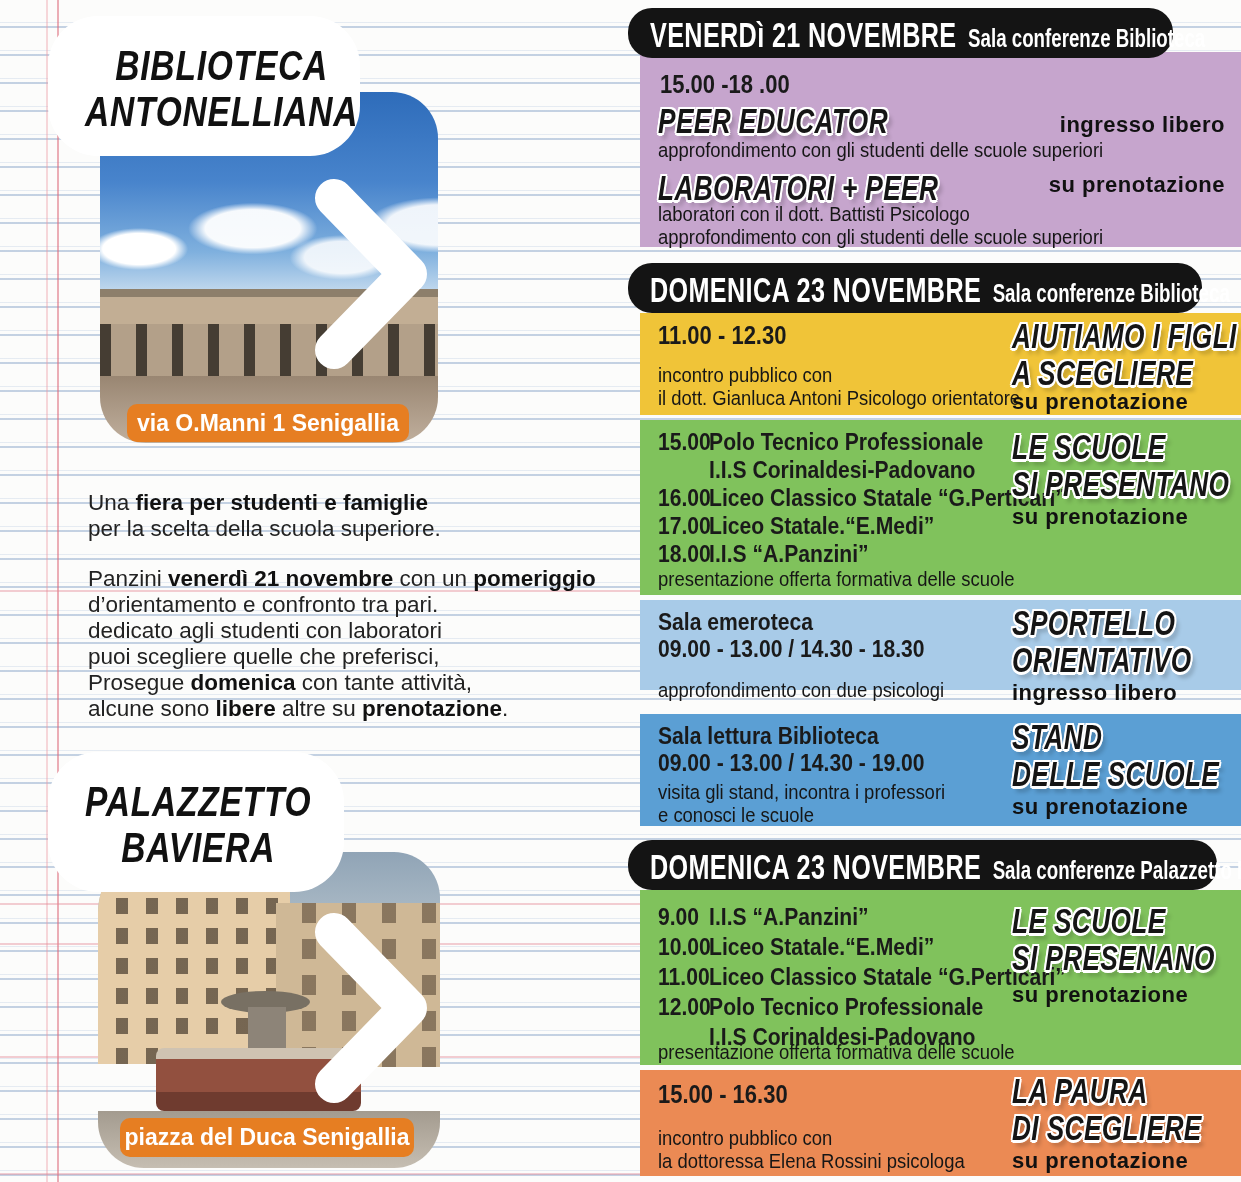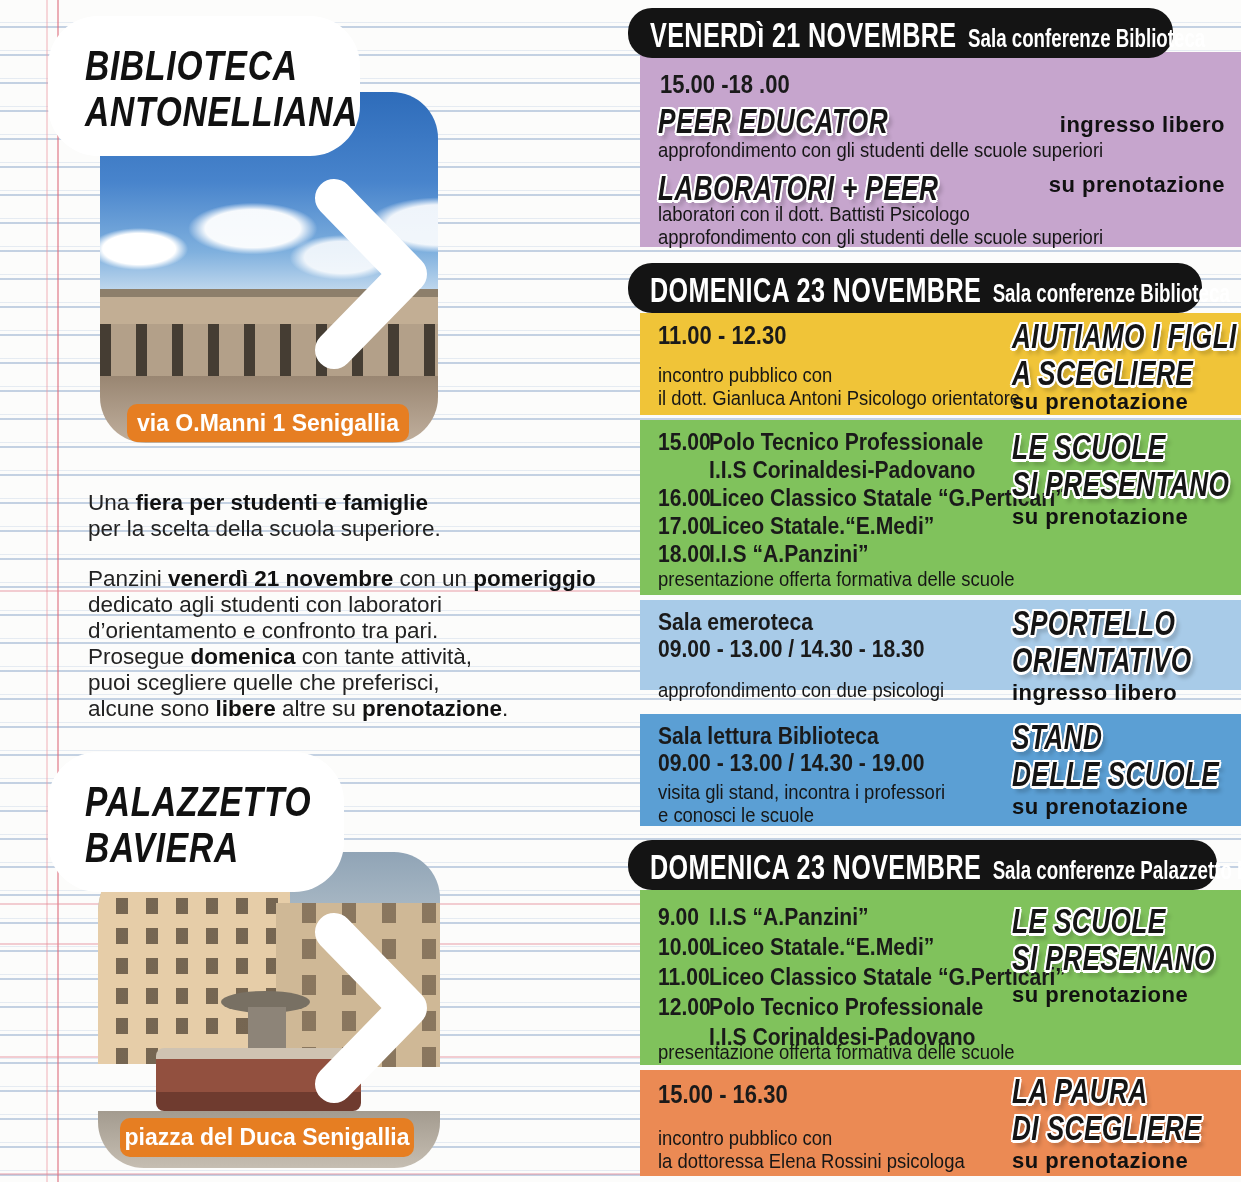--- a/index.html
+++ b/index.html
@@ -10,21 +10,21 @@
       repeating-linear-gradient(180deg, rgba(0,0,0,0) 0 26.5px, rgba(118,150,192,.42) 26.5px 28px),
       repeating-linear-gradient(180deg, rgba(0,0,0,0) 0 22px, rgba(150,175,210,.22) 22px 23px, rgba(0,0,0,0) 23px 28px);
     font-family:"Liberation Sans", sans-serif;color:#1a1a1a;
   }
   .vline{position:absolute;top:0;bottom:0;width:2px;}
   .vline.v1{left:46px;background:rgba(236,152,162,.38);}
   .vline.v2{left:57px;background:rgba(221,108,124,.55);}
   .pink-line{position:absolute;left:0;right:0;height:2px;background:rgba(228,132,148,.40);}
 
   
-  .bubble{position:absolute;background:#ffffff;border-radius:50px;z-index:3;}
+  .bubble{position:absolute;background:#ffffff;border-radius:50px;z-index:3;text-align:center;}
   .bubble.b1{left:48px;top:16px;width:312px;height:140px;}
   .bubble.b2{left:48px;top:752px;width:296px;height:140px;}
   .venue-title{
     position:absolute;left:37px;top:26px;
     font-weight:bold;font-style:italic;font-size:43px;line-height:46px;color:#111;
     transform:scaleX(.78);transform-origin:0 0;white-space:nowrap;letter-spacing:1px;
   }
   .photo{position:absolute;overflow:hidden;border-radius:60px 46px 46px 46px;z-index:2;}
   .photo.p1{left:100px;top:92px;width:338px;height:351px;}
   .photo.p2{left:98px;top:852px;width:342px;height:316px;}
@@ -119,24 +119,24 @@
   </div>
   <div class="badge g1">
     <span>via O.Manni 1 Senigallia</span>
   </div>
 
   <div class="intro">
     <div class="line"><span>Una </span><b>fiera per studenti e famiglie</b></div>
     <div class="line"><span>per la scelta della scuola superiore.</span></div>
     <div class="gap"></div>
     <div class="line"><span>Panzini </span><b>venerdì 21 novembre</b><span> con un </span><b>pomeriggio</b></div>
+    <div class="line"><span>d’orientamento e confronto tra pari.</span></div>
     <div class="line"><span>dedicato agli studenti  con laboratori</span></div>
-    <div class="line"><span>d’orientamento e confronto tra pari.</span></div>
+    <div class="line"><span>puoi scegliere quelle che preferisci,</span></div>
     <div class="line"><span>Prosegue </span><b>domenica</b><span> con tante attività,</span></div>
-    <div class="line"><span>puoi scegliere quelle che preferisci,</span></div>
     <div class="line"><span>alcune sono </span><b>libere</b><span> altre su </span><b>prenotazione</b><span>.</span></div>
   </div>
 
   <div class="photo p2">
     <div class="layer sky"></div>
     <div class="layer bleft"></div>
     <div class="layer bright"></div>
     <div class="layer ftop"></div>
     <div class="layer fped"></div>
     <div class="layer fbasin"></div>

